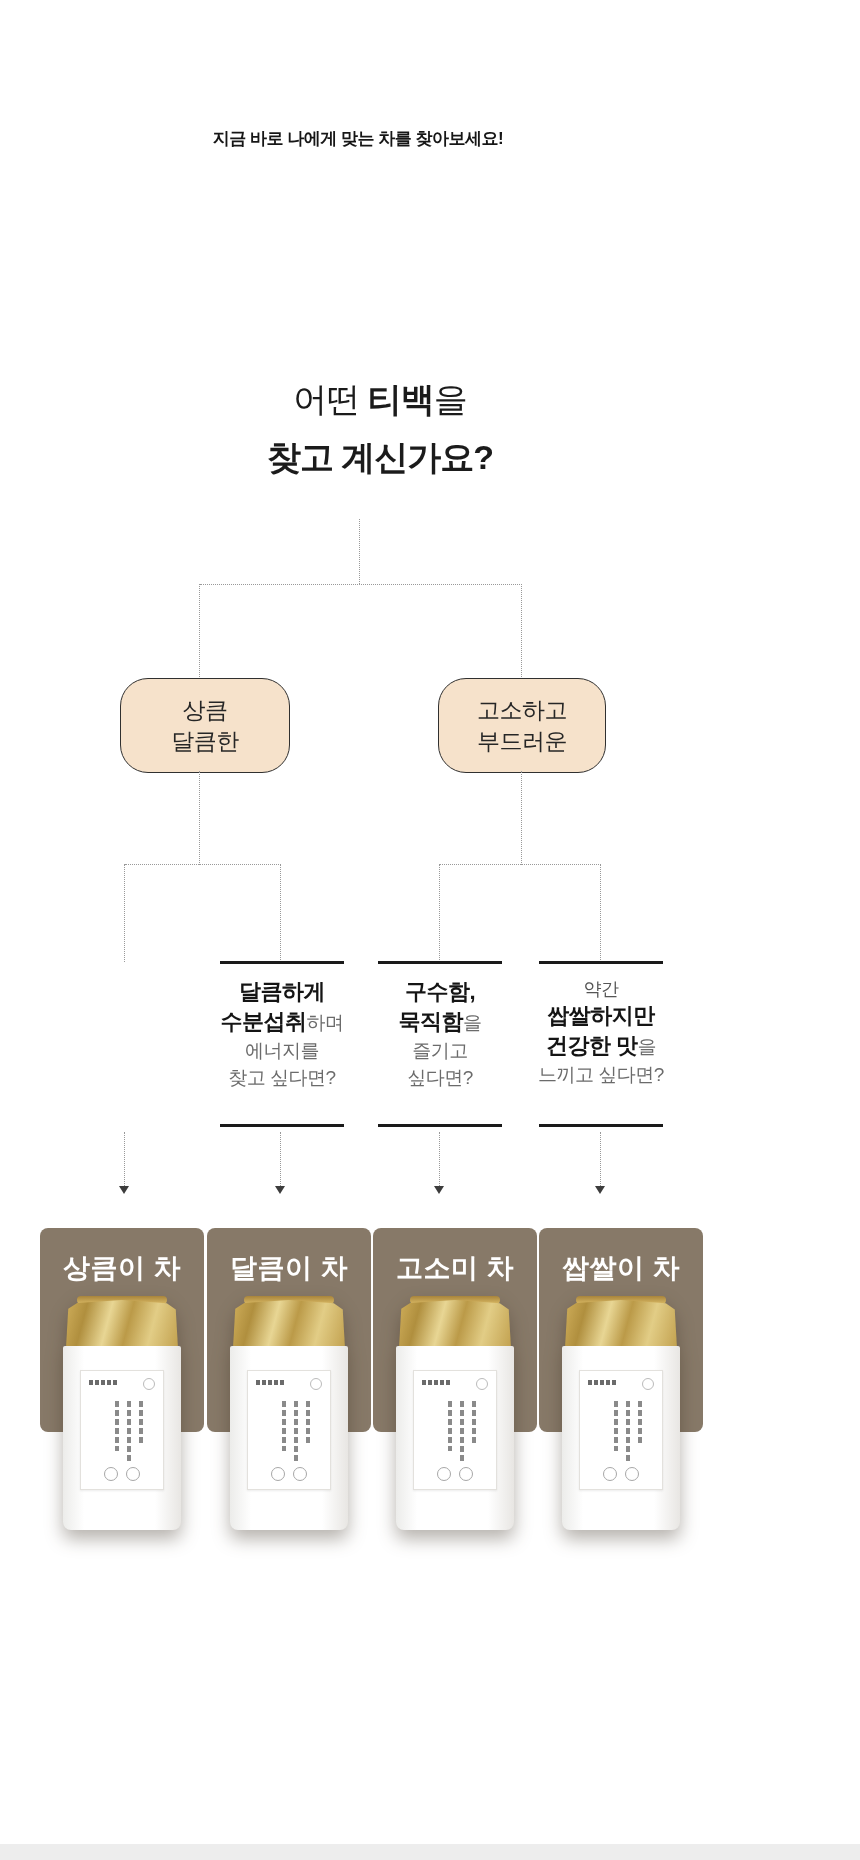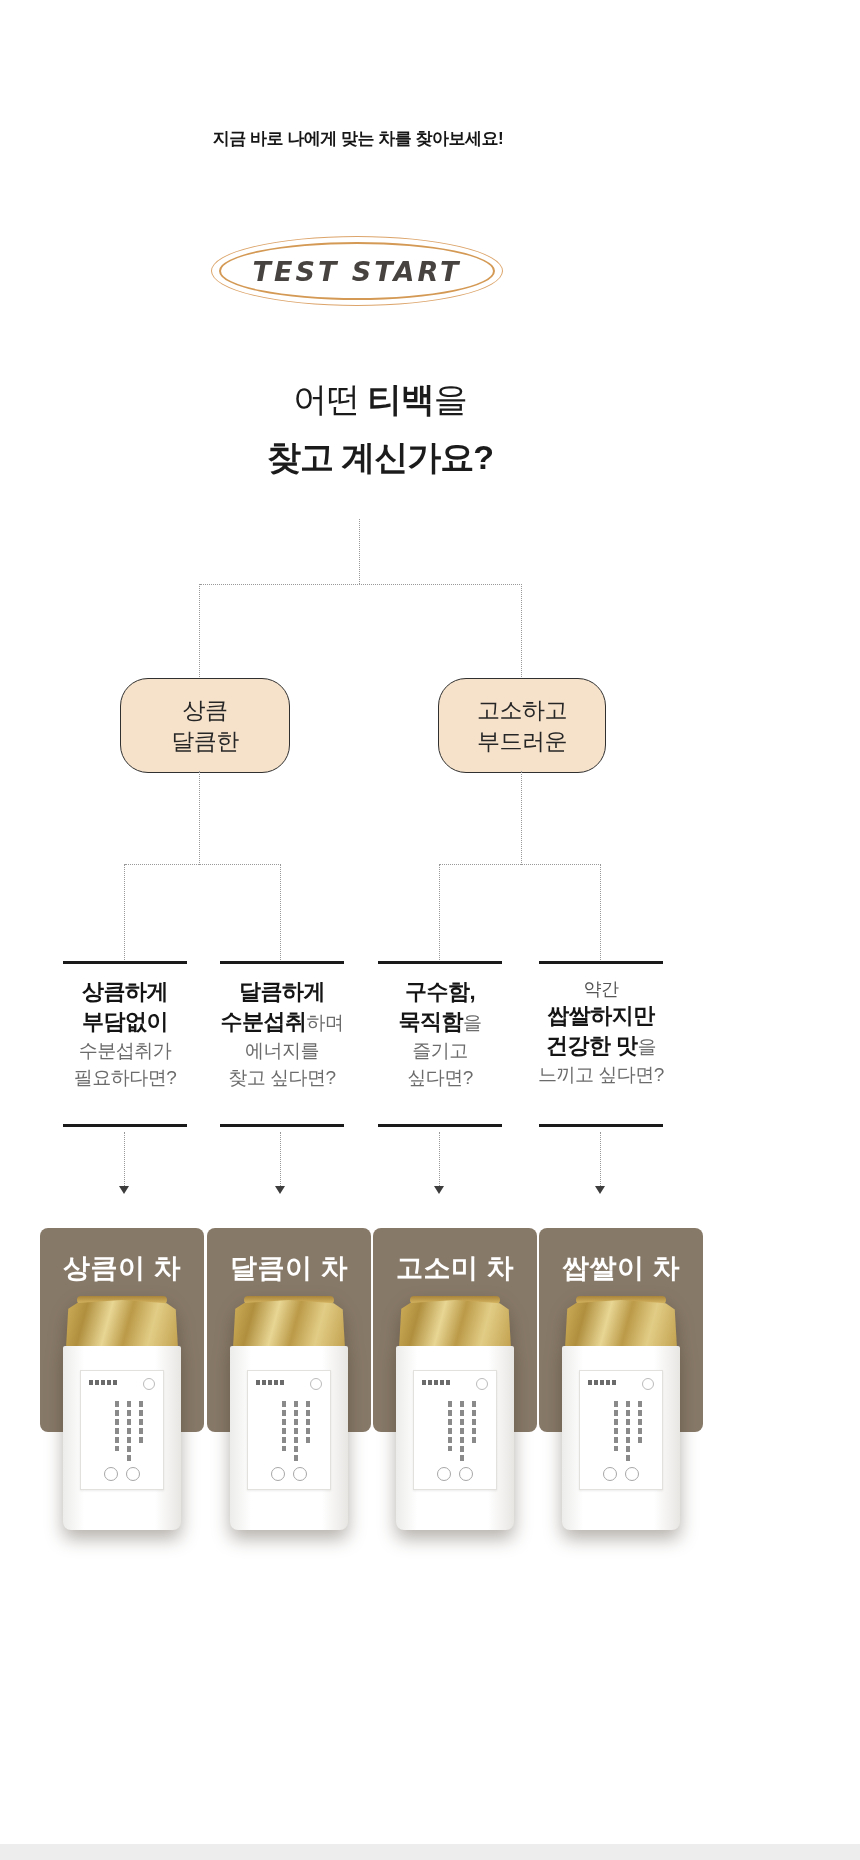--- a/index.html
+++ b/index.html
@@ -73,25 +73,20 @@
 
   .next-section{position:absolute;left:0;top:1844px;width:860px;height:16px;background:#ededed;}
 </style>
 </head>
 <body>
 
 <div class="page">
 
   <div class="header">지금 바로 나에게 맞는 차를 찾아보세요!</div>
 
-  <div class="oval">
-    <div class="oval-outer"></div>
-    <div class="oval-inner"></div>
-    <span class="oval-label">TEST START</span>
-  </div>
 
   <div class="question">
     <div class="q1"><span class="q-reg">어떤 </span><span class="q-em">티백</span><span class="q-reg">을</span></div>
     <div class="q2">찾고 계신가요?</div>
   </div>
 
   <div class="dv" style="left:359px;top:519px;height:65px"></div>
   <div class="dh" style="left:200px;top:584px;width:322px"></div>
   <div class="dv" style="left:199px;top:584px;height:95px"></div>
   <div class="dv" style="left:521px;top:584px;height:95px"></div>
@@ -108,30 +103,20 @@
   <div class="dv" style="left:199px;top:771px;height:94px"></div>
   <div class="dh" style="left:125px;top:864px;width:156px"></div>
   <div class="dv" style="left:124px;top:864px;height:98px"></div>
   <div class="dv" style="left:280px;top:864px;height:98px"></div>
 
   <div class="dv" style="left:521px;top:771px;height:94px"></div>
   <div class="dh" style="left:440px;top:864px;width:161px"></div>
   <div class="dv" style="left:439px;top:864px;height:98px"></div>
   <div class="dv" style="left:600px;top:864px;height:98px"></div>
 
-  <div class="leaf" style="left:45px">
-    <div class="rule top"></div>
-    <div class="leaf-lines">
-      <div class="ln"><span class="b">상큼하게</span></div>
-      <div class="ln"><span class="b">부담없이</span></div>
-      <div class="ln"><span class="g">수분섭취가</span></div>
-      <div class="ln"><span class="g">필요하다면?</span></div>
-    </div>
-    <div class="rule bot"></div>
-  </div>
 
   <div class="leaf" style="left:202px">
     <div class="rule top"></div>
     <div class="leaf-lines">
       <div class="ln"><span class="b">달큼하게</span></div>
       <div class="ln"><span class="b">수분섭취</span><span class="g">하며</span></div>
       <div class="ln"><span class="g">에너지를</span></div>
       <div class="ln"><span class="g">찾고 싶다면?</span></div>
     </div>
     <div class="rule bot"></div>

